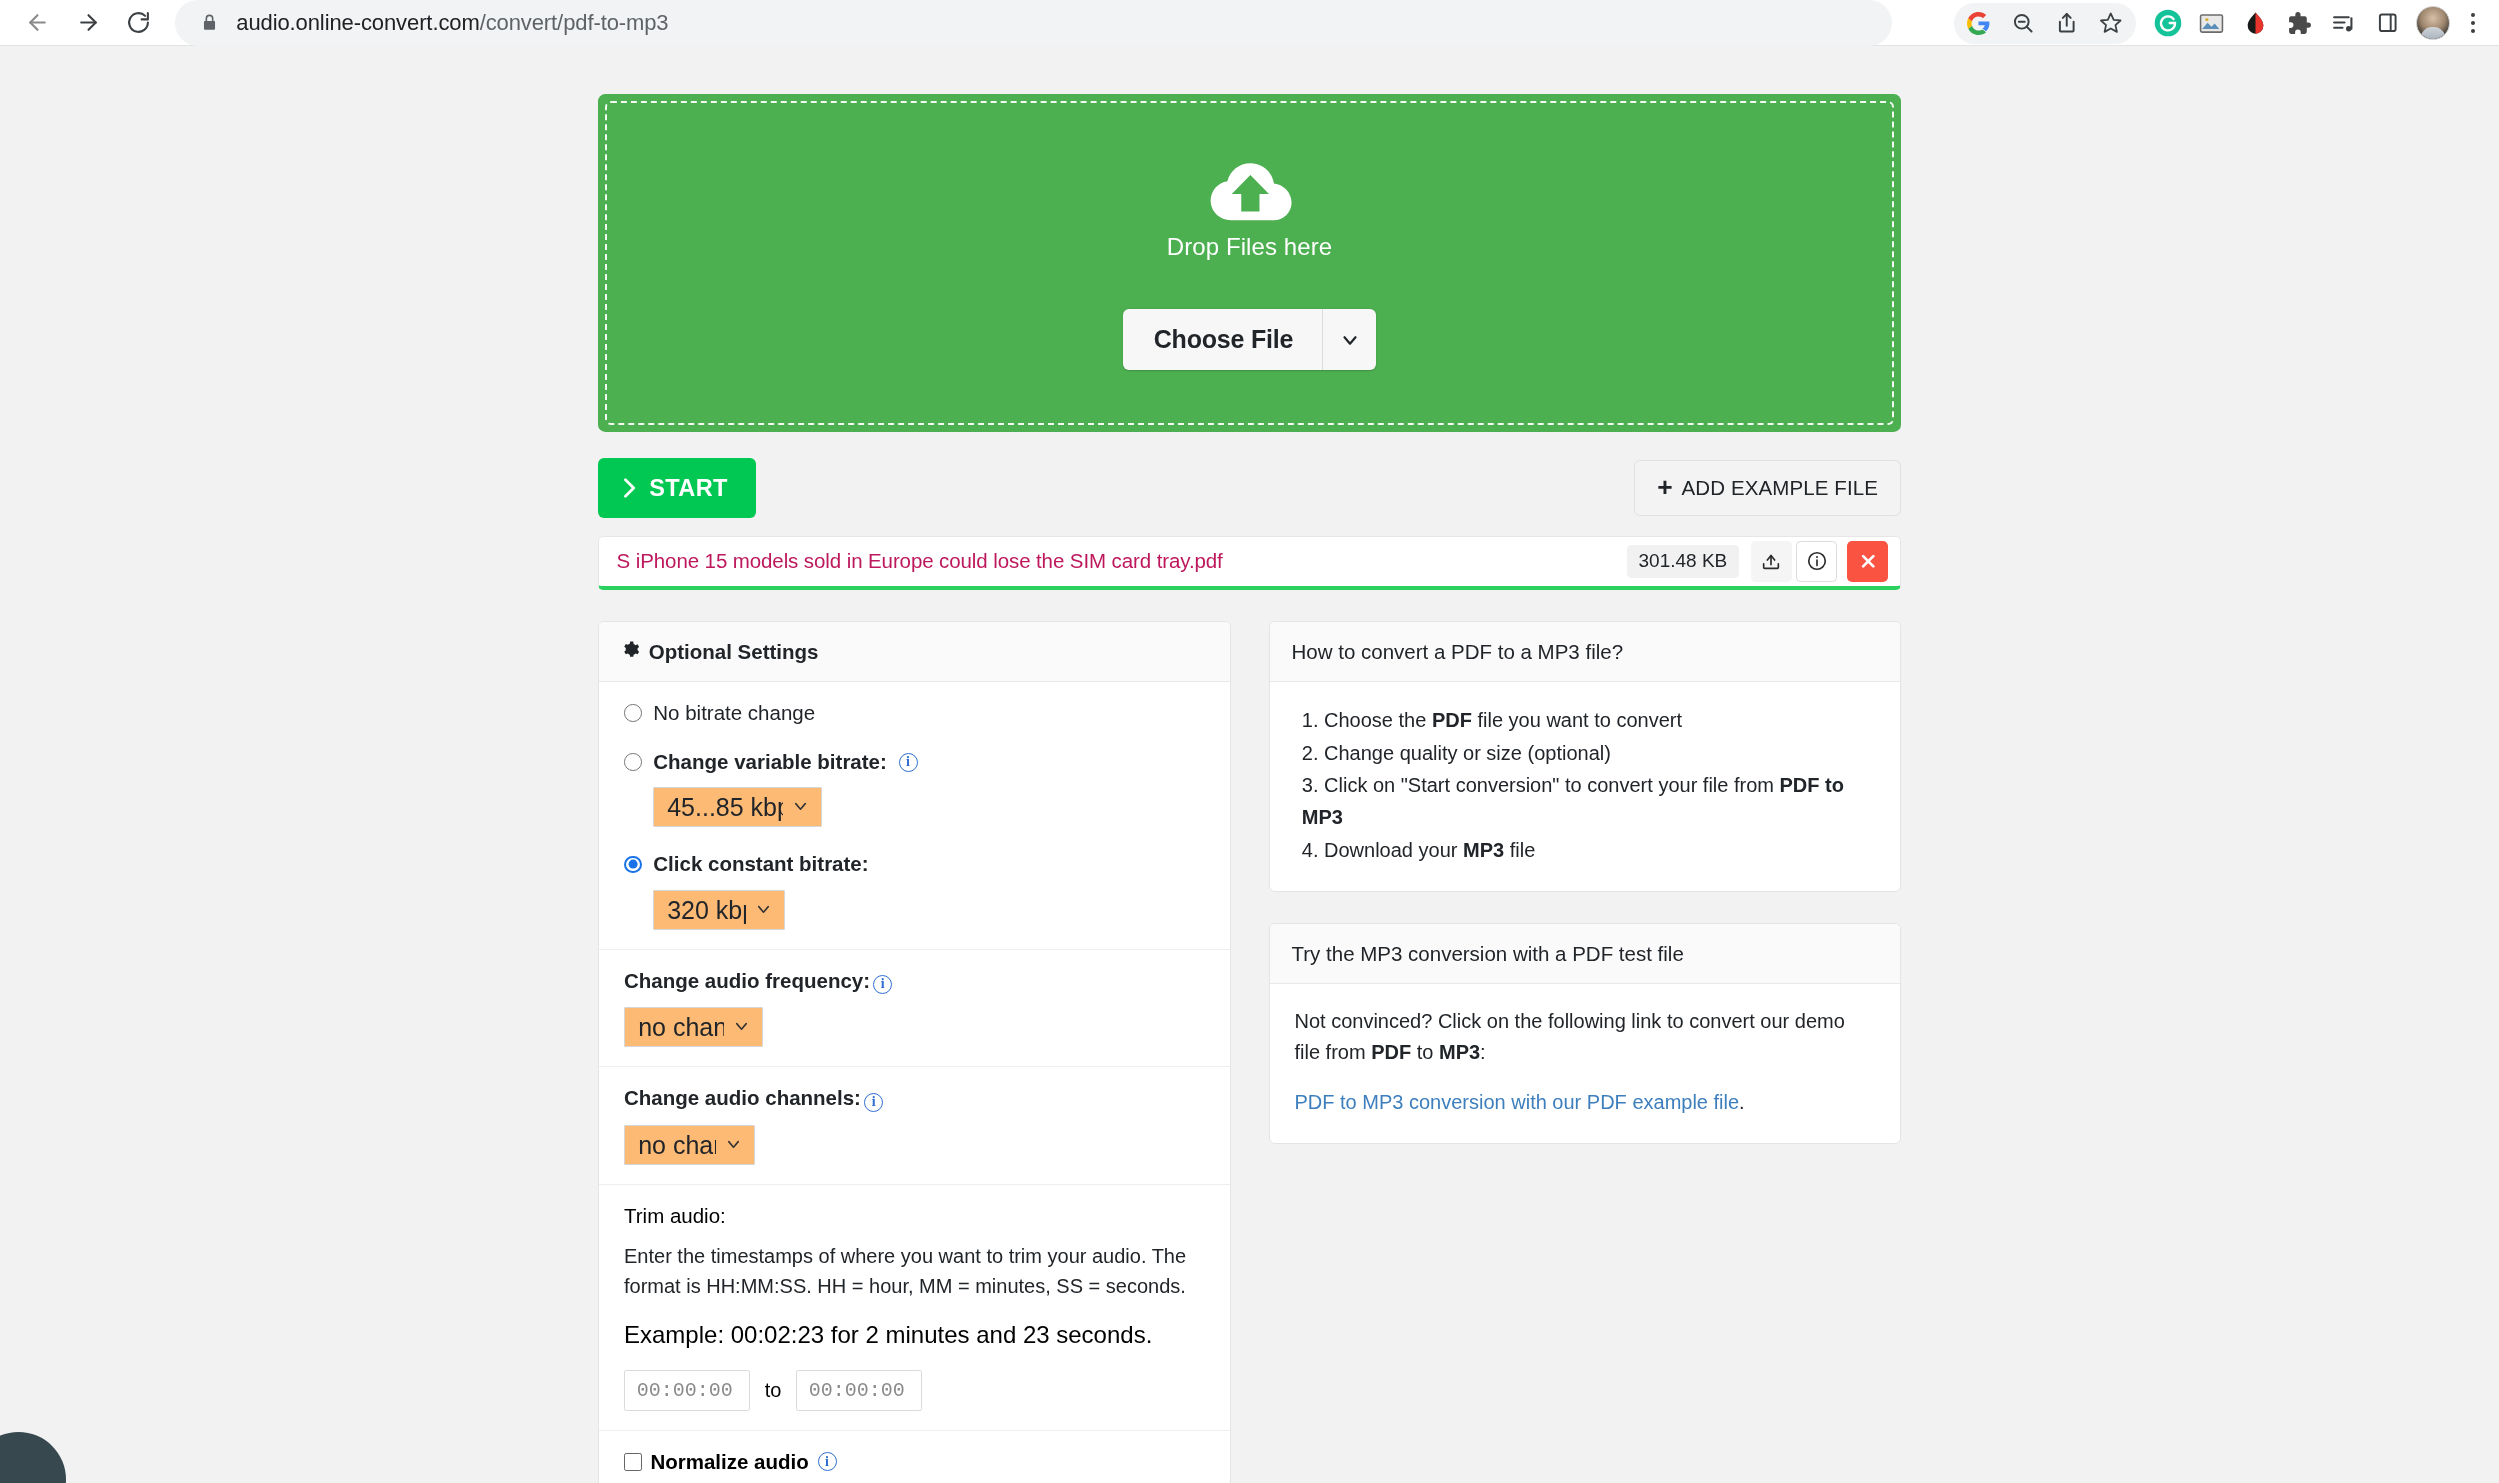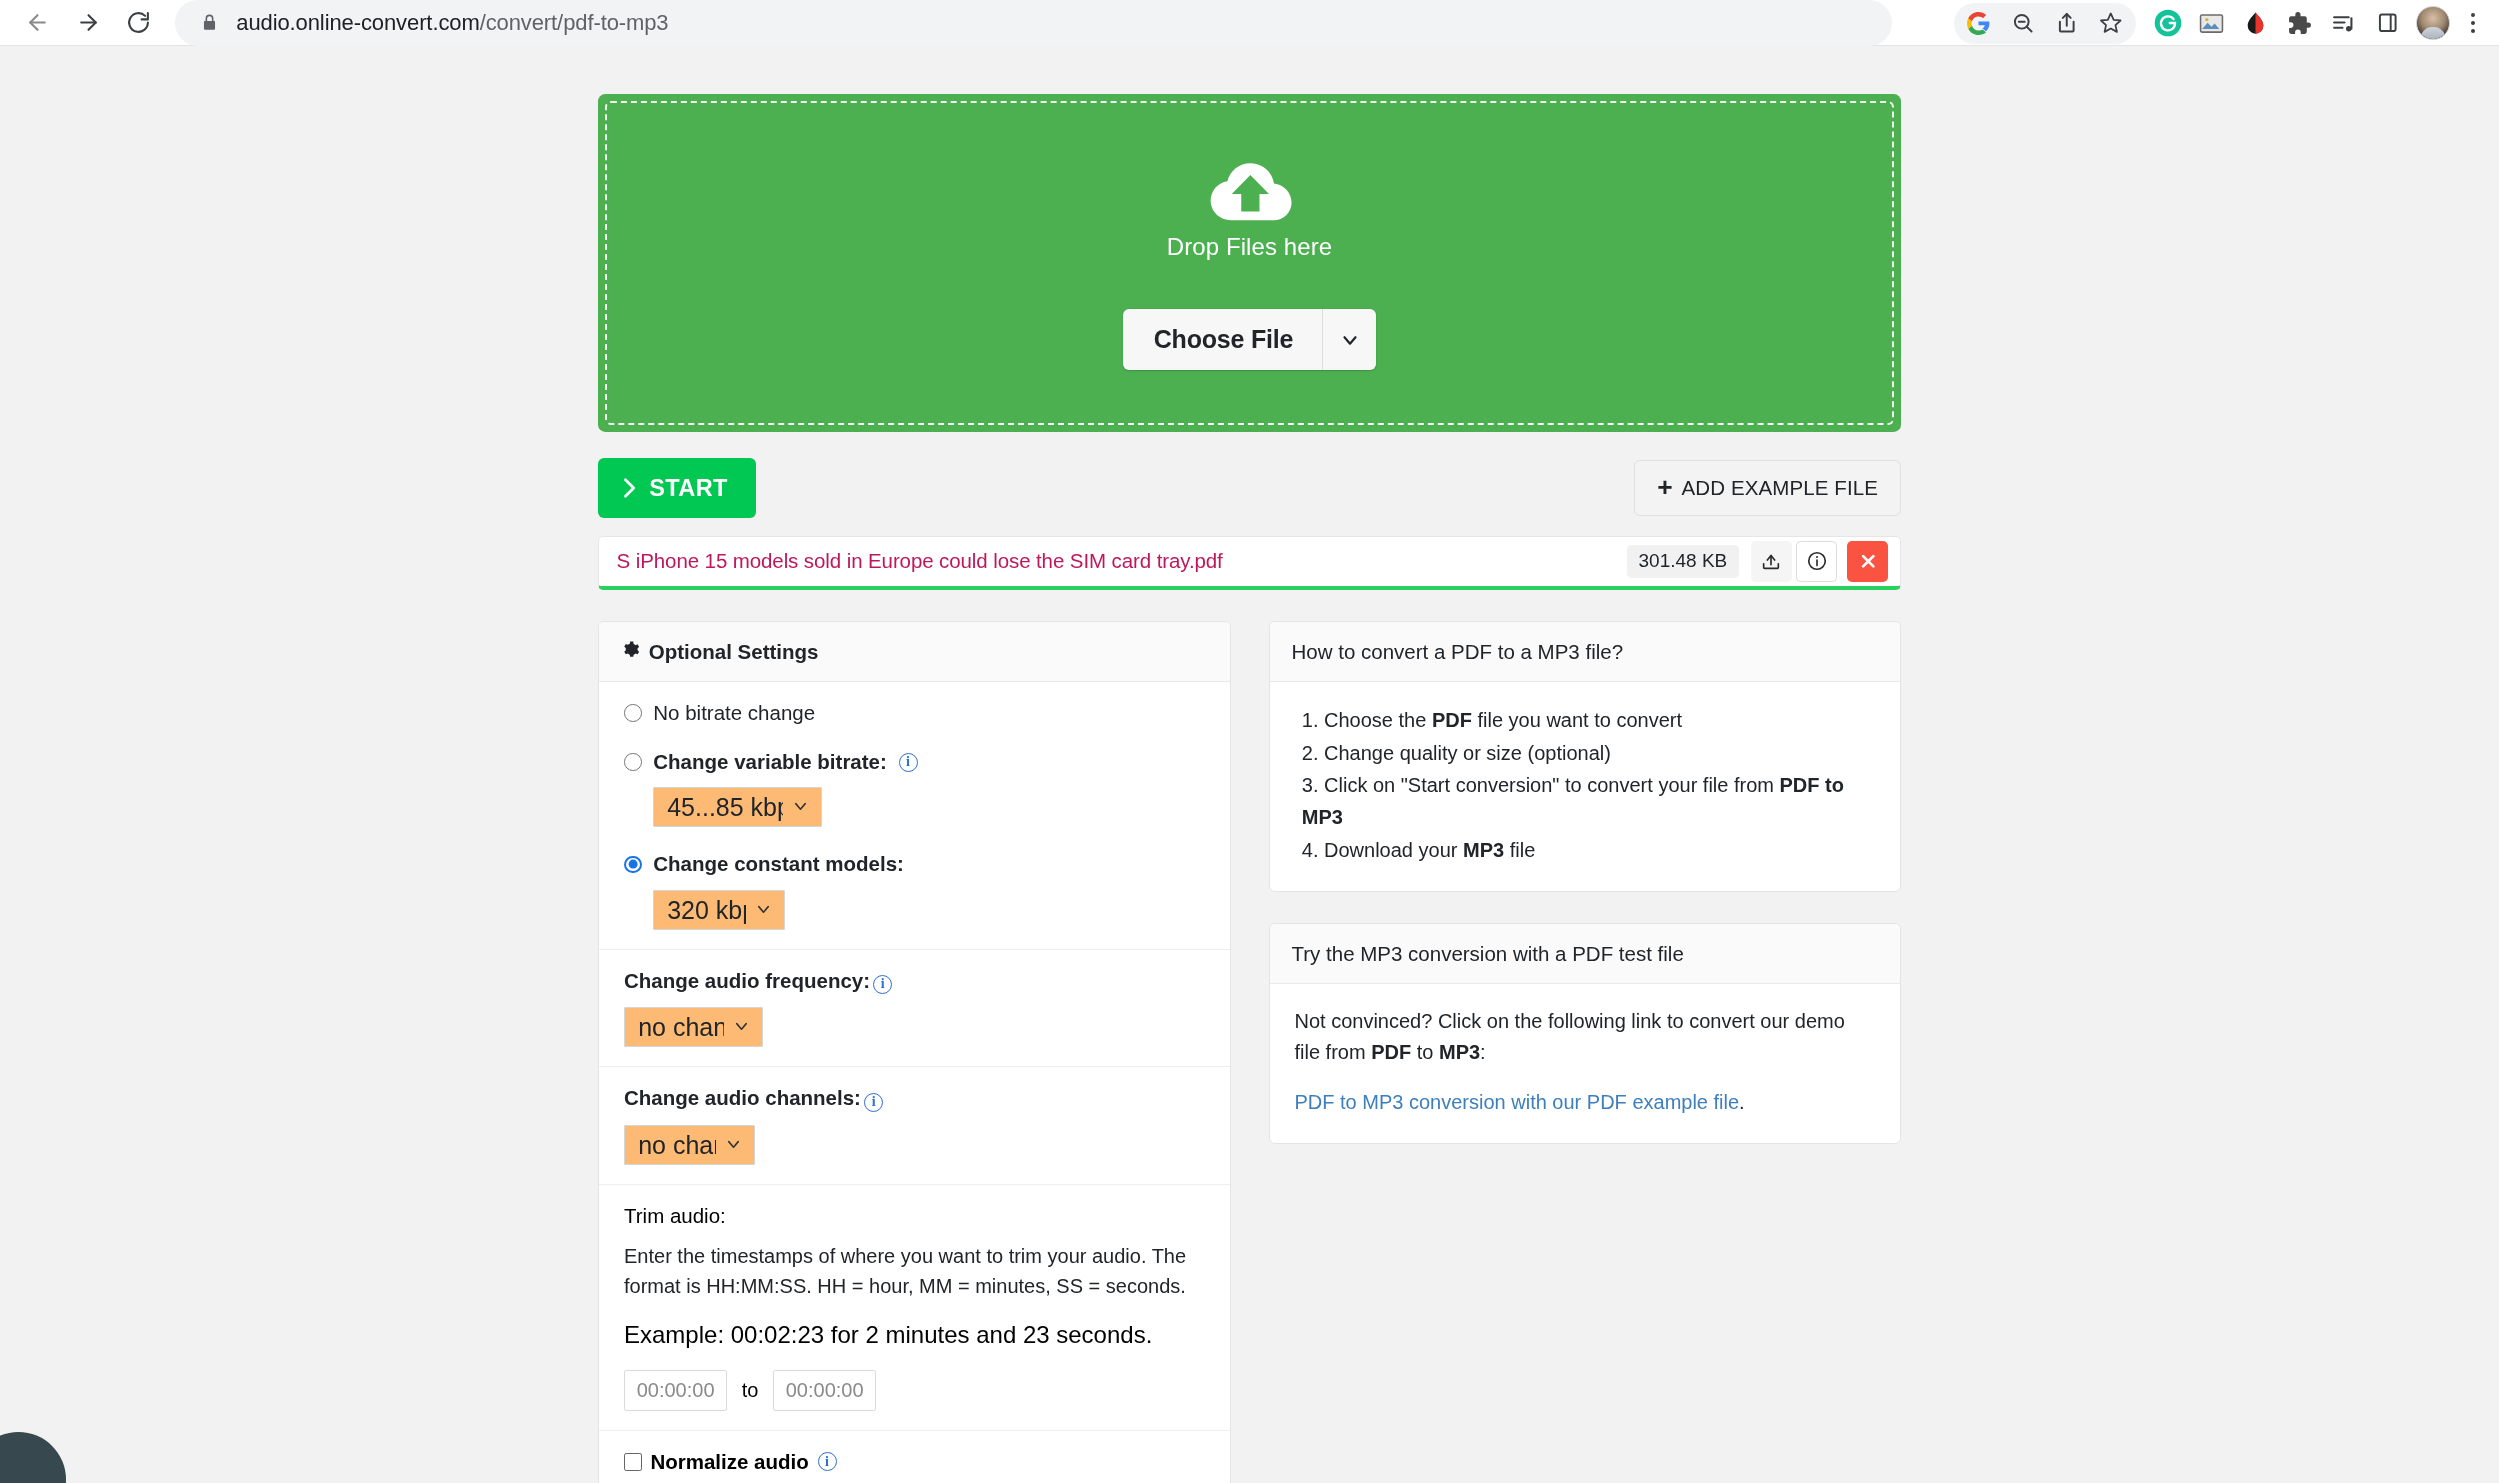--- a/index.html
+++ b/index.html
@@ -296,28 +296,28 @@
     pointer-events: none;
   }
 
   .field-label { font-size: 20.5px; font-weight: bold; color: #212529; }
 
   .trim-title { font-size: 20.5px; font-weight: normal; margin-bottom: 13.2px; }
   .trim-desc { font-size: 20px; line-height: 1.5; color: #212529; }
   .trim-example { font-size: 24px; margin-top: 20.5px; color: #000000; }
   .trim-inputs { display: flex; align-items: center; gap: 14.7px; margin-top: 20.5px; }
   .trim-input {
-    width: 103px; height: 41px;
+    width: 126px; height: 41px;
     border: 0.7px solid #dadada;
     background: #fff;
     border-radius: 2.2px;
     font-size: 20px;
     padding: 0 11.7px;
     color: #212529;
-    font-family: Liberation Sans, sans-serif;
+    font-family: Liberation Mono, monospace;
   }
   .trim-input::placeholder { color: #8a8a8a; }
   .trim-to { font-size: 20px; }
 
   .check-line { display: flex; align-items: center; gap: 8.8px; }
   .check-label { font-size: 20.5px; font-weight: bold; }
 
   .howto-list { list-style: none; counter-reset: s; padding-left: 7.3px; }
   .howto-list li {
     font-size: 20px; line-height: 1.62; color: #212529;
@@ -543,21 +543,21 @@
               </select>
               <span class="caret">
                 <svg width="19" height="19" viewBox="0 0 24 24" fill="none" stroke="#333" stroke-width="2" stroke-linecap="round" stroke-linejoin="round">
                     <polyline points="6 9 12 16 18 9"></polyline>
                   </svg>
               </span>
             </div>
 
             <div class="radio-line" style="margin-top:25px;">
               <span class="radio checked"></span>
-              <span class="radio-label">Change constant models:</span>
+              <span class="radio-label">Click constant bitrate:</span>
             </div>
             <div class="select-wrap" style="margin-left:29px;">
               <select class="fake-select" style="width:132px;">
                 <option>320 kbps</option>
               </select>
               <span class="caret">
                 <svg width="19" height="19" viewBox="0 0 24 24" fill="none" stroke="#333" stroke-width="2" stroke-linecap="round" stroke-linejoin="round">
                     <polyline points="6 9 12 16 18 9"></polyline>
                   </svg>
               </span>

